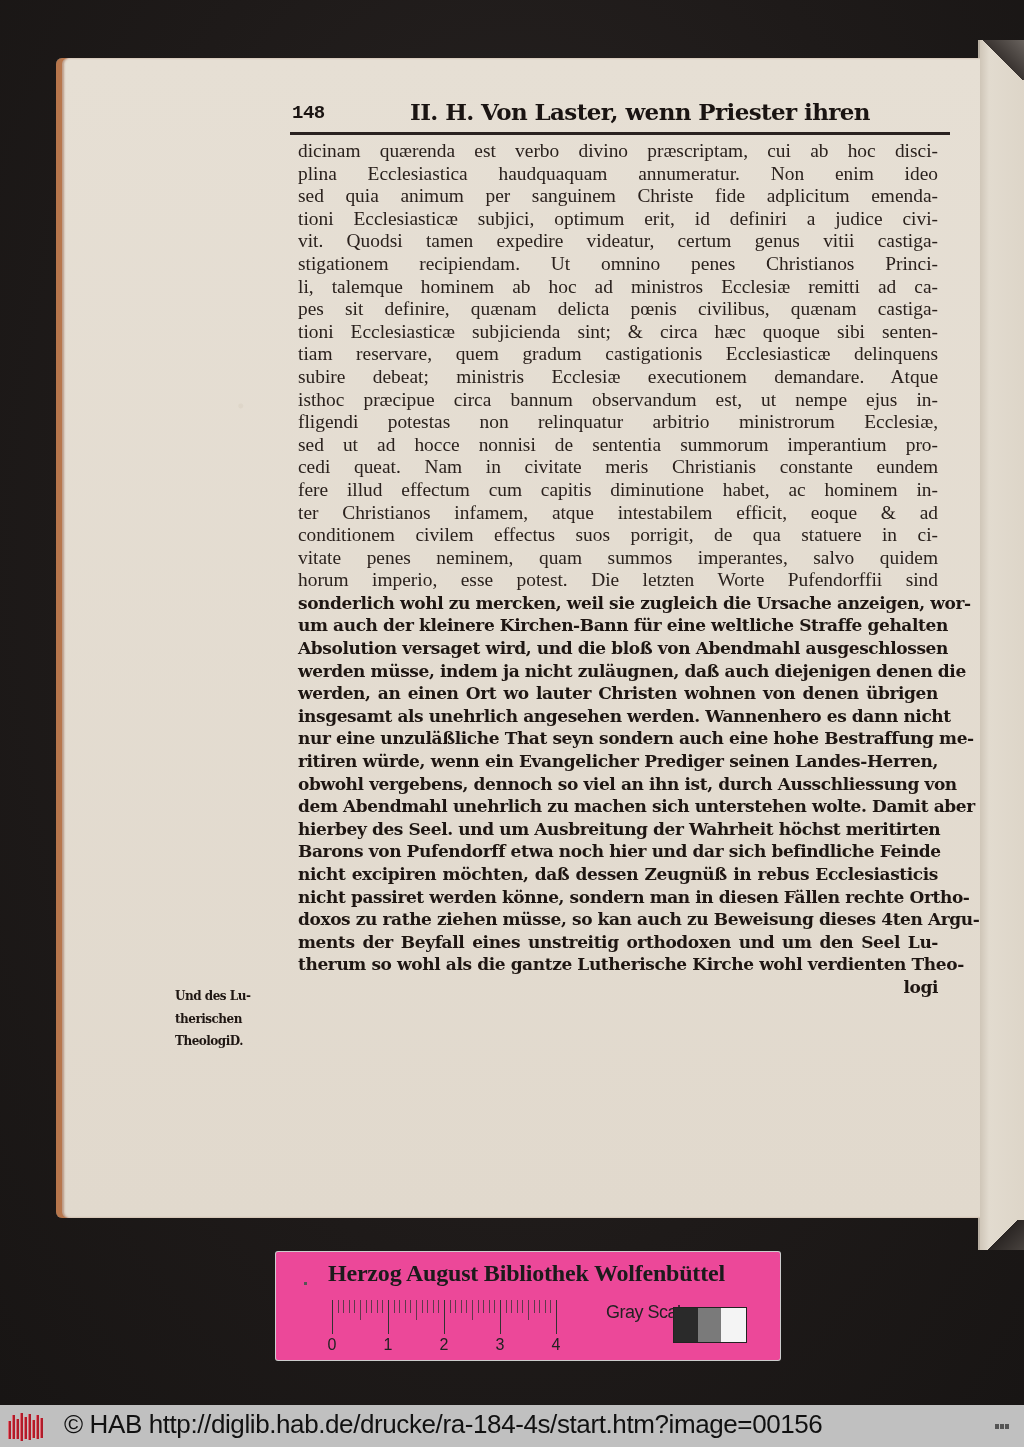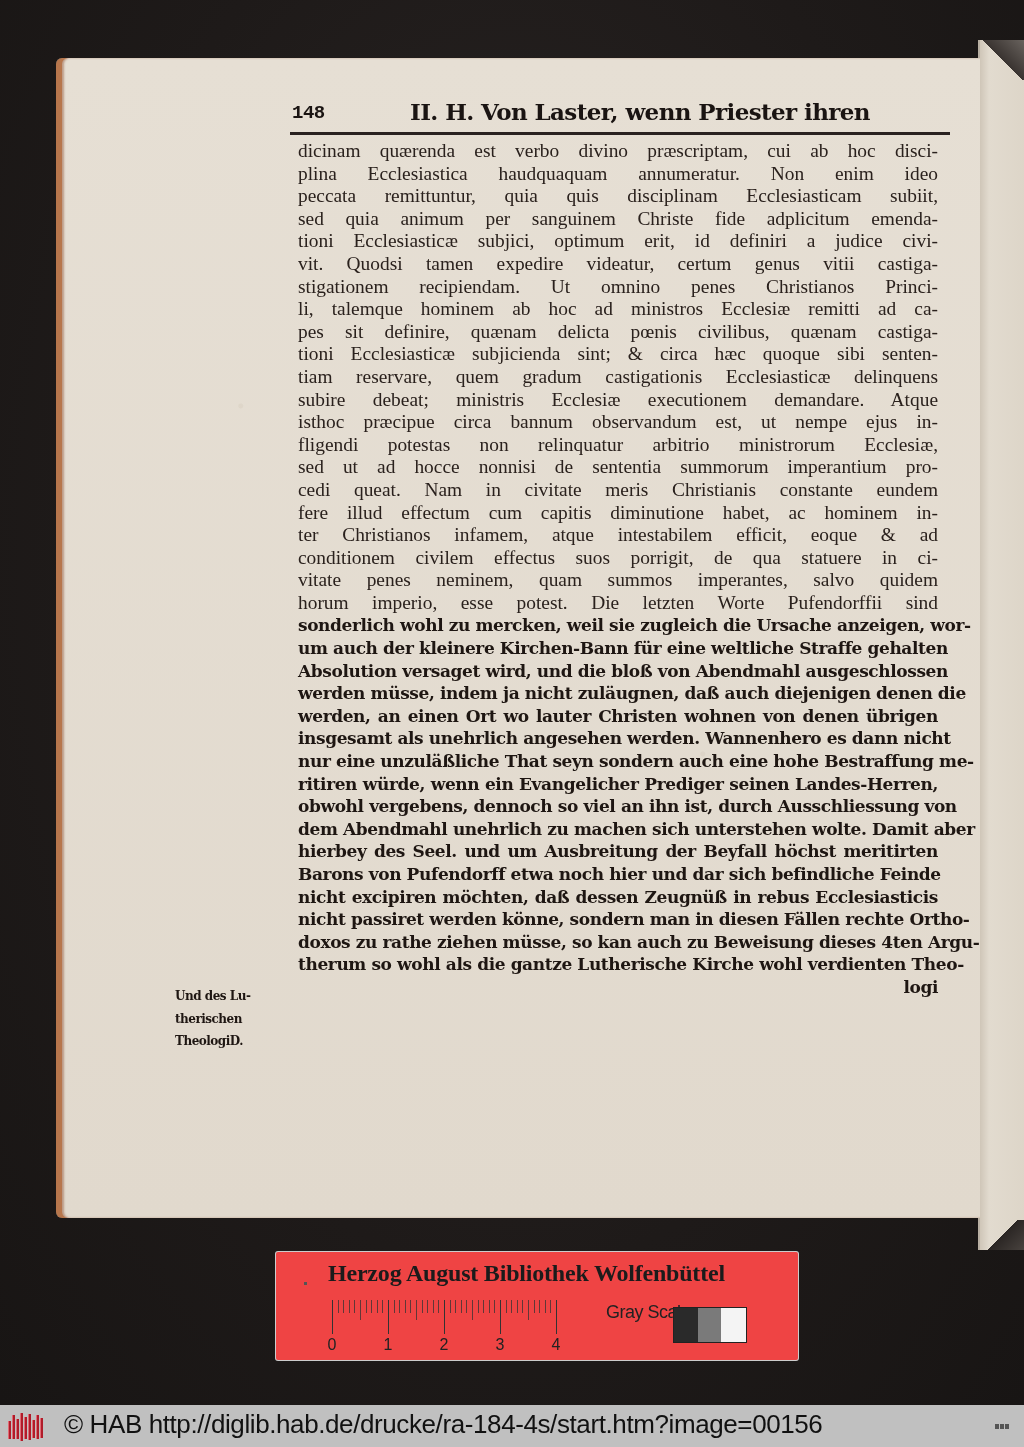--- a/index.html
+++ b/index.html
@@ -116,24 +116,23 @@
       font-size: 12px;
       line-height: 22.6px;
       letter-spacing: -0.5px;
     }
     .margin-note span { display: block; white-space: nowrap; }
 
     .hab-label {
       position: absolute;
       left: 276px; top: 1252px;
       width: 504px; height: 108px;
-      background: #ef4444;
+      background: #ec4899;
       border-radius: 2px;
       box-shadow: 0 0 0 1px #ccc;
-      padding-left: 18px;
     }
     .hab-label .dot {
       position: absolute;
       left: 28px; top: 30px;
       width: 3px; height: 3px;
       background: #555;
     }
     .hab-title {
       position: absolute;
       left: 52px; top: 8px;
@@ -230,21 +229,20 @@
 
 <div class="running-head">
   <span class="page-number">148</span>
   <span class="head-title">II. H. Von Laster, wenn Priester ihren</span>
 </div>
 <div class="head-rule"></div>
 
 <div class="body-text" id="body-text">
     <span class="line">dicinam quærenda est verbo divino præscriptam,   cui ab hoc disci-</span>
     <span class="line">plina Ecclesiastica haudquaquam annumeratur.      Non enim ideo</span>
-    <span class="line">peccata remittuntur,   quia quis disciplinam Ecclesiasticam subiit,</span>
     <span class="line">sed quia animum per sanguinem Christe fide adplicitum emenda-</span>
     <span class="line">tioni Ecclesiasticæ subjici,   optimum erit,   id definiri a judice civi-</span>
     <span class="line">vit.    Quodsi tamen expedire videatur,   certum genus vitii castiga-</span>
     <span class="line">stigationem recipiendam.      Ut omnino penes Christianos Princi-</span>
     <span class="line">li,   talemque hominem ab hoc ad ministros Ecclesiæ remitti ad ca-</span>
     <span class="line">pes sit definire,   quænam delicta pœnis civilibus,   quænam castiga-</span>
     <span class="line">tioni Ecclesiasticæ subjicienda sint;  &amp; circa hæc quoque sibi senten-</span>
     <span class="line">tiam reservare,   quem gradum castigationis Ecclesiasticæ delinquens</span>
     <span class="line">subire debeat;   ministris Ecclesiæ executionem demandare.     Atque</span>
     <span class="line">isthoc præcipue circa bannum observandum est,   ut nempe ejus in-</span>
@@ -259,25 +257,26 @@
     <span class="line fraktur">sonderlich wohl zu mercken,  weil sie zugleich die Ursache anzeigen,  wor-</span>
     <span class="line fraktur">um auch der kleinere Kirchen-Bann für eine weltliche Straffe gehalten</span>
     <span class="line fraktur">Absolution versaget wird,  und die bloß von Abendmahl ausgeschlossen</span>
     <span class="line fraktur">werden müsse,  indem ja nicht zuläugnen,  daß auch diejenigen denen die</span>
     <span class="line fraktur">werden,  an einen Ort wo lauter Christen wohnen von denen übrigen</span>
     <span class="line fraktur">insgesamt als unehrlich angesehen werden.   Wannenhero es dann nicht</span>
     <span class="line fraktur">nur eine unzuläßliche That seyn sondern auch eine hohe Bestraffung me-</span>
     <span class="line fraktur">ritiren würde,  wenn ein Evangelicher Prediger seinen Landes-Herren,</span>
     <span class="line fraktur">obwohl vergebens,  dennoch so viel an ihn ist,  durch Ausschliessung von</span>
     <span class="line fraktur">dem Abendmahl unehrlich zu machen sich unterstehen wolte.   Damit aber</span>
-    <span class="line fraktur">hierbey des Seel. und um Ausbreitung der Beyfall höchst meritirten</span>
+    <span class="line fraktur">hierbey des Seel. und um Ausbreitung der Wahrheit höchst meritirten</span>
     <span class="line fraktur">Barons von Pufendorff etwa noch hier und dar sich befindliche Feinde</span>
     <span class="line fraktur">nicht excipiren möchten,  daß dessen Zeugnüß in rebus Ecclesiasticis</span>
     <span class="line fraktur">nicht passiret werden könne,  sondern man in diesen Fällen rechte Ortho-</span>
     <span class="line fraktur">doxos zu rathe ziehen müsse,  so kan auch zu Beweisung dieses 4ten Argu-</span>
+    <span class="line fraktur">ments der Beyfall eines unstreitig orthodoxen und um den Seel Lu-</span>
     <span class="line fraktur">therum so wohl als die gantze Lutherische Kirche wohl verdienten Theo-</span>
     <span class="line fraktur last">logi</span>
   </div>
 
 <div class="margin-note">
   <span>Und des Lu-</span>
   <span>therischen</span>
   <span>TheologiD.</span>
 </div>
 

